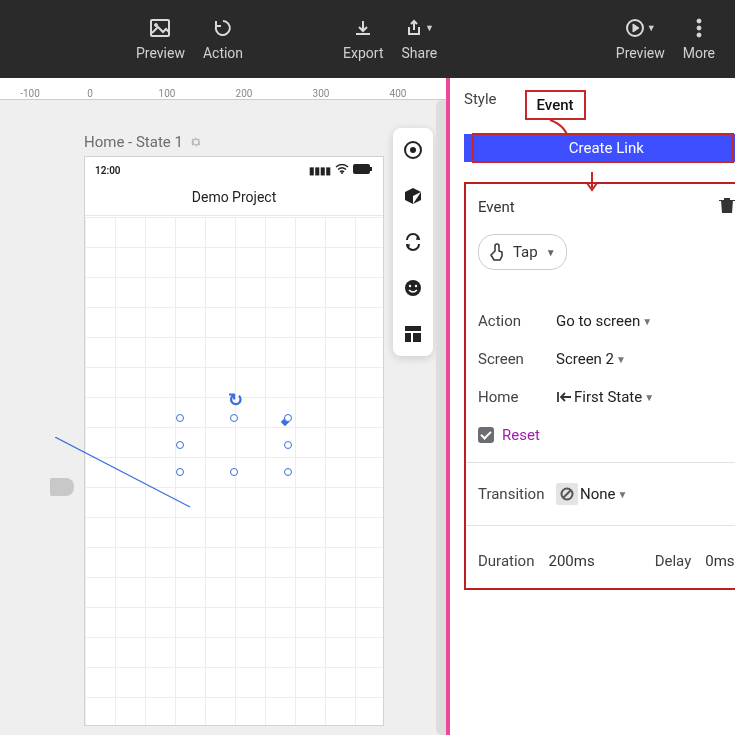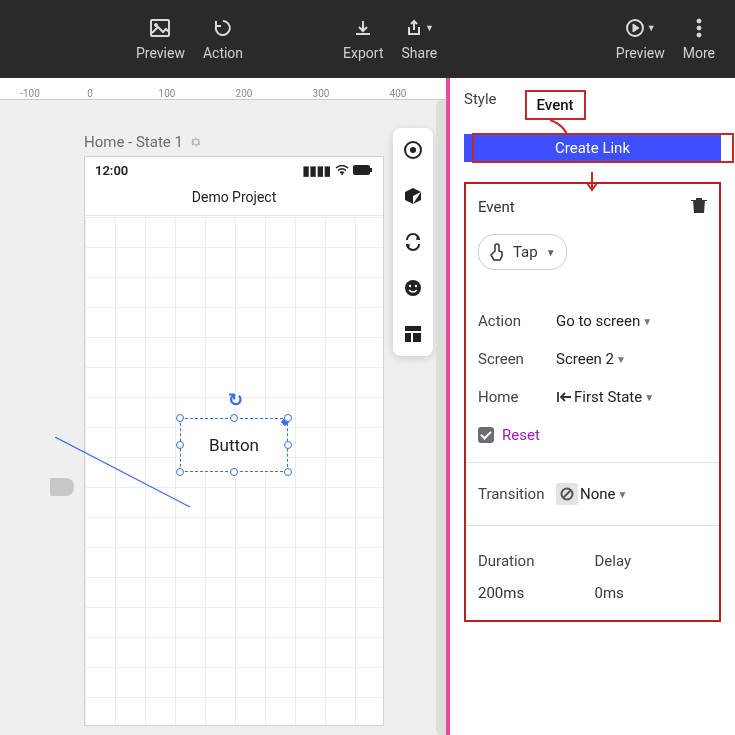--- a/index.html
+++ b/index.html
@@ -45,21 +45,21 @@
     width: 24px; height: 18px; background: #c8c8c8; border-radius: 2px 8px 8px 2px;
   }
 
   .page-title { position: absolute; left: 84px; top: 55px; color: #6a6d72; font-size: 15px; display:flex; align-items:center; gap:6px;}
   .page-title svg { width:14px; height:14px; fill:#b5b9bf; }
 
   .device {
     position: absolute; left: 84px; top: 78px; width: 300px; height: 570px;
     background: #fff; border: 1px solid #d2d2d2;
   }
-  .statusbar { height: 26px; display:flex; justify-content:space-between; align-items:center; padding:0 10px; font-size:13px; font-weight:600; color:#222;}
+  .statusbar { height: 26px; display:flex; justify-content:space-between; align-items:center; padding:0 10px; font-size:10px; font-weight:600; color:#222;}
   .statusbar .right { display:flex; gap:4px; align-items:center;}
   .apptitle { text-align:center; font-size:14px; color:#222; padding:6px 0 10px; border-bottom:1px solid #e8e8e8;}
   .device-grid {
     position:absolute; left:0; right:0; top:60px; bottom:0;
     background-image:
       linear-gradient(to right, #ededed 1px, transparent 1px),
       linear-gradient(to bottom, #ededed 1px, transparent 1px);
     background-size: 30px 30px;
   }
   .sel-button {
@@ -107,21 +107,21 @@
   .ep-row .lbl { width:78px; color:#444;}
   .ep-row .val { display:flex; align-items:center; gap:2px; color:#222; cursor:pointer;}
   .ep-row .caret { font-size:10px; color:#777;}
   .ep-check { display:flex; align-items:center; gap:8px; margin-top:10px; font-size:15px; color:#a21caf;}
   .ep-check .box { width:16px; height:16px; background:#6a6d72; border-radius:3px; display:flex; align-items:center; justify-content:center;}
   .ep-check .box::after{ content:""; width:8px; height:4px; border-left:2px solid #fff; border-bottom:2px solid #fff; transform:rotate(-45deg); margin-top:-2px;}
   .divider { height:1px; background:#e2e2e2; margin:18px -12px;}
   .ep-trans .lbl { width:78px;}
   .none-ico { width:22px; height:22px; background:#e4e4e4; display:flex; align-items:center; justify-content:center; border-radius:2px;}
   .ep-dur { display:flex; gap:60px; margin-top:26px;}
-  .ep-dur > div { display:flex; flex-direction:column; gap:14px; font-size:15px; color:#333;}
+  .ep-dur > div { display:flex; flex-direction:row; gap:14px; font-size:15px; color:#333;}
   .ep-dur .lbl2 { color:#444;}
   .trash { cursor:pointer; }
 </style>
 </head>
 <body>
 
 <div class="toolbar">
   <div class="toolbar-left">
     <div class="toolbar-item">
       <span class="tico">
@@ -226,23 +226,20 @@
         </span>
       </div>
       <div class="apptitle">Demo Project</div>
       <div class="device-grid"></div>
 
       <svg class="link-line">
         <line x1="0" y1="0" x2="135" y2="70" stroke="#3b6fe0" stroke-width="1.2"></line>
       </svg>
 
       <span class="rotate-icon">↻</span>
-      <div class="sel-button">
-        <span>Button</span>
-      </div>
       <span class="diamond" style="left:197px; top:262px"></span>
       <span class="handle" style="left:91px; top:257px"></span>
       <span class="handle" style="left:145px; top:257px"></span>
       <span class="handle" style="left:199px; top:257px"></span>
       <span class="handle" style="left:91px; top:284px"></span>
       <span class="handle" style="left:199px; top:284px"></span>
       <span class="handle" style="left:91px; top:311px"></span>
       <span class="handle" style="left:145px; top:311px"></span>
       <span class="handle" style="left:199px; top:311px"></span>
     </div>

